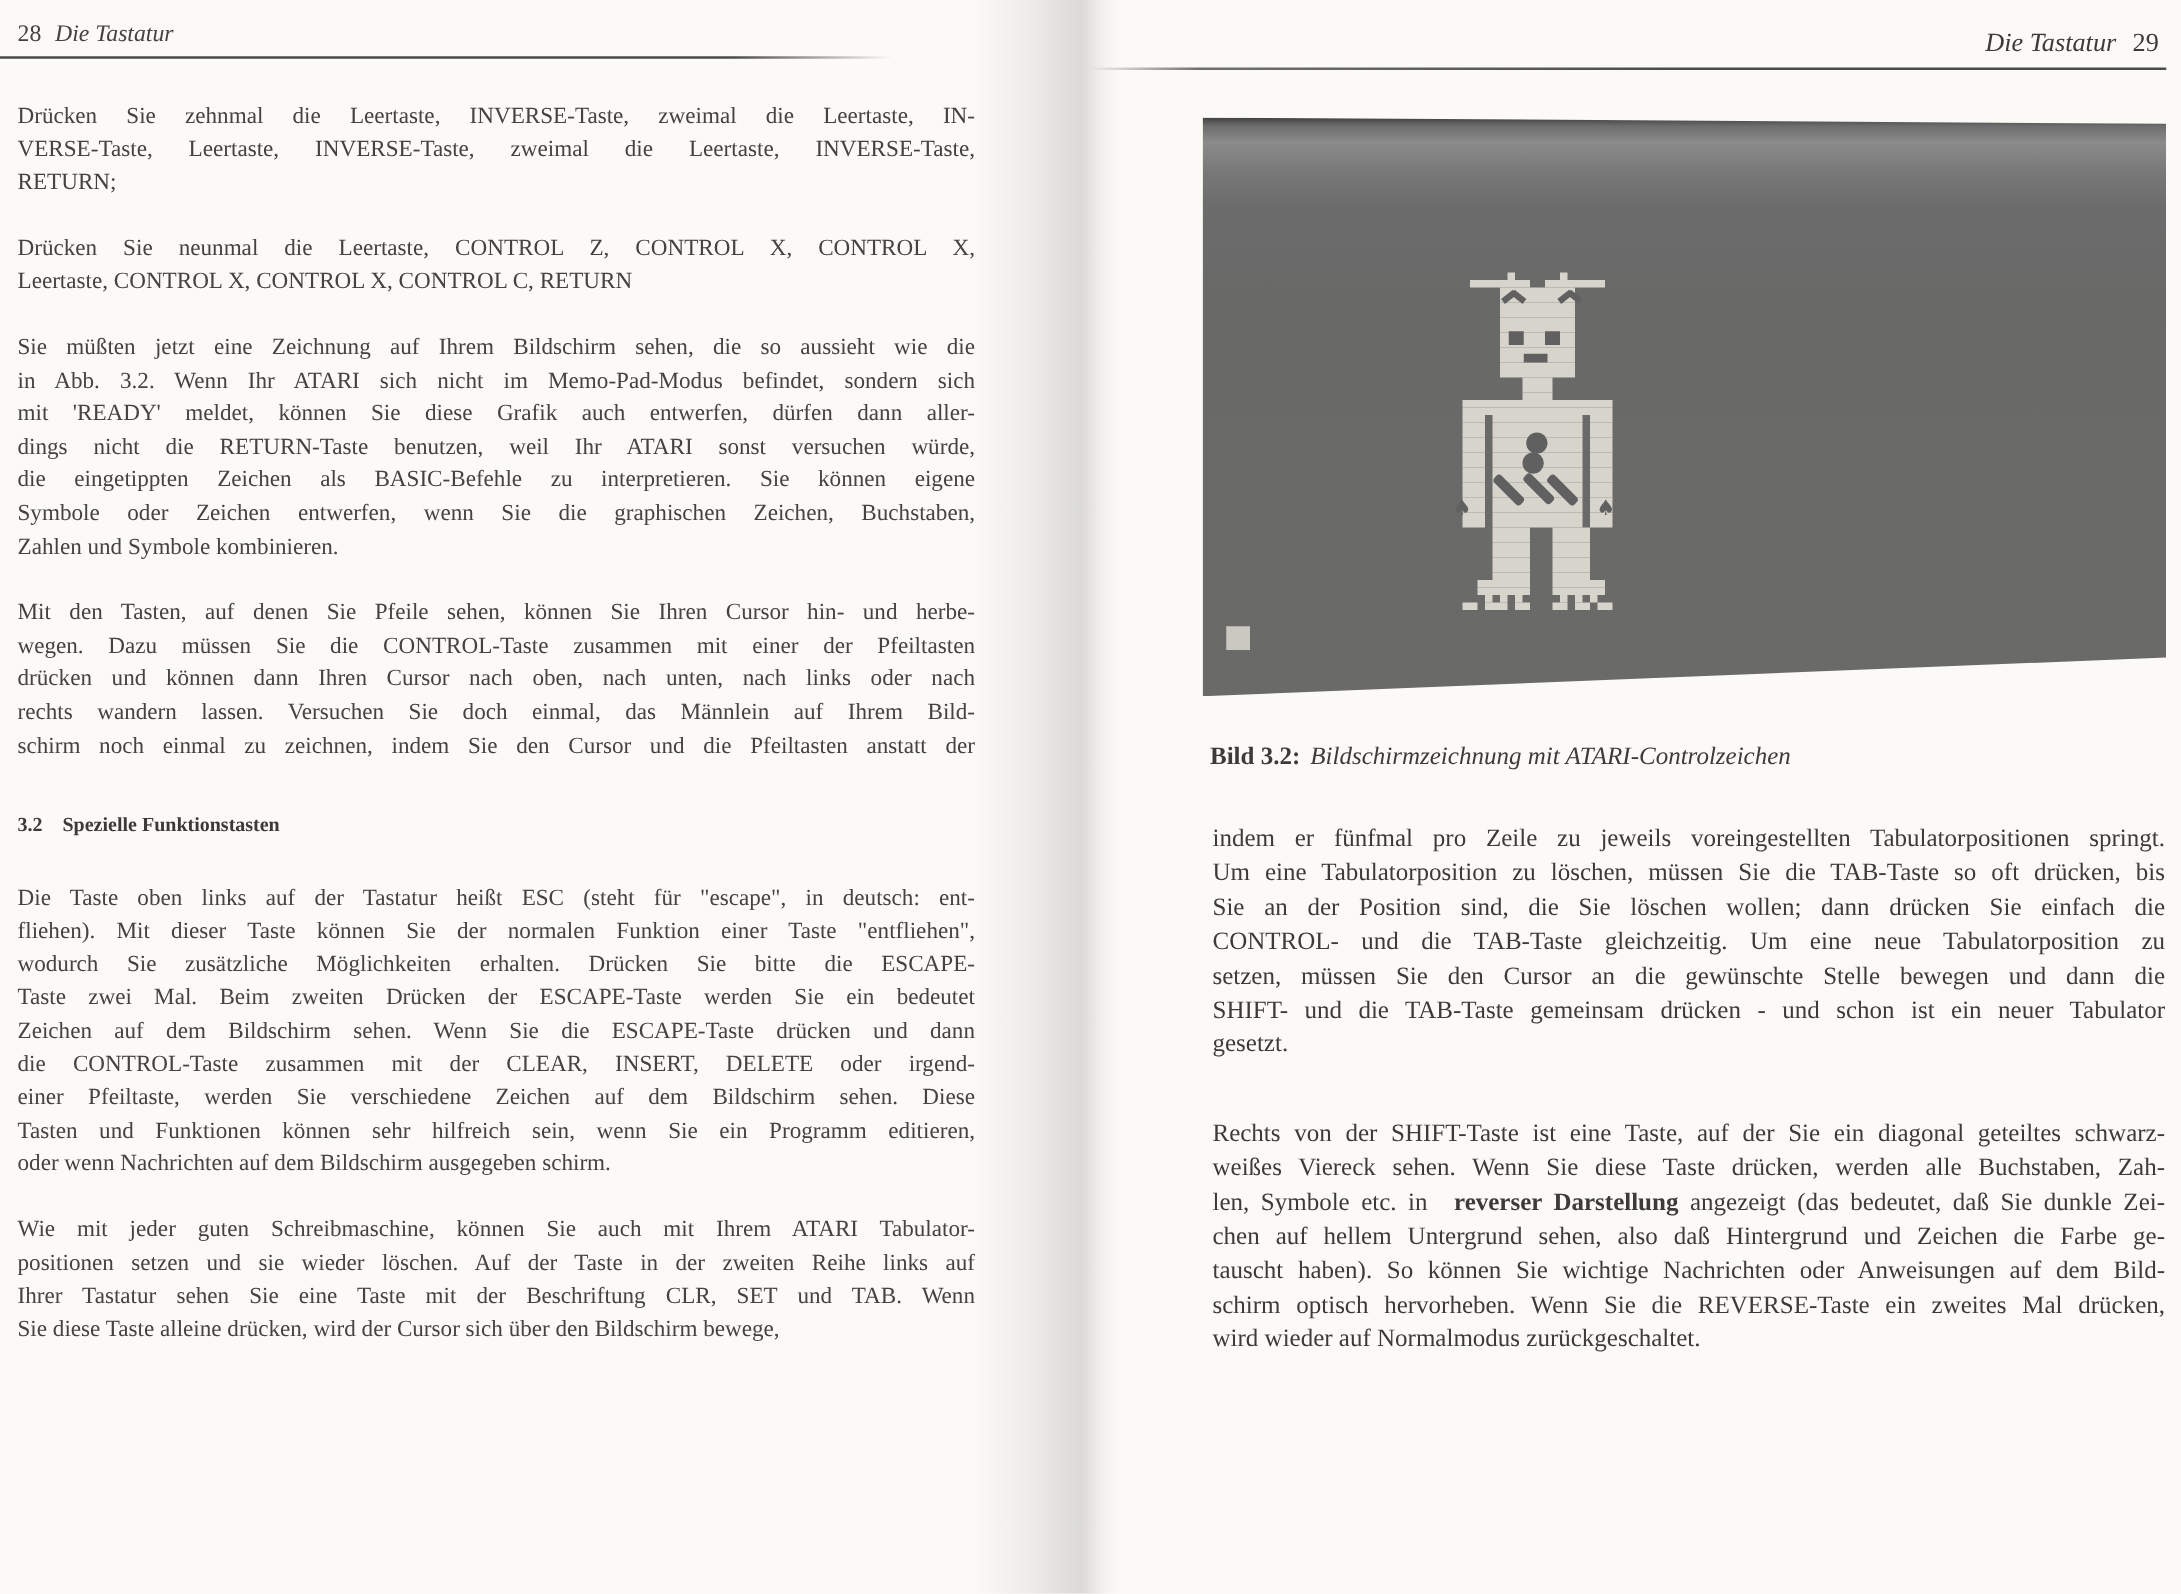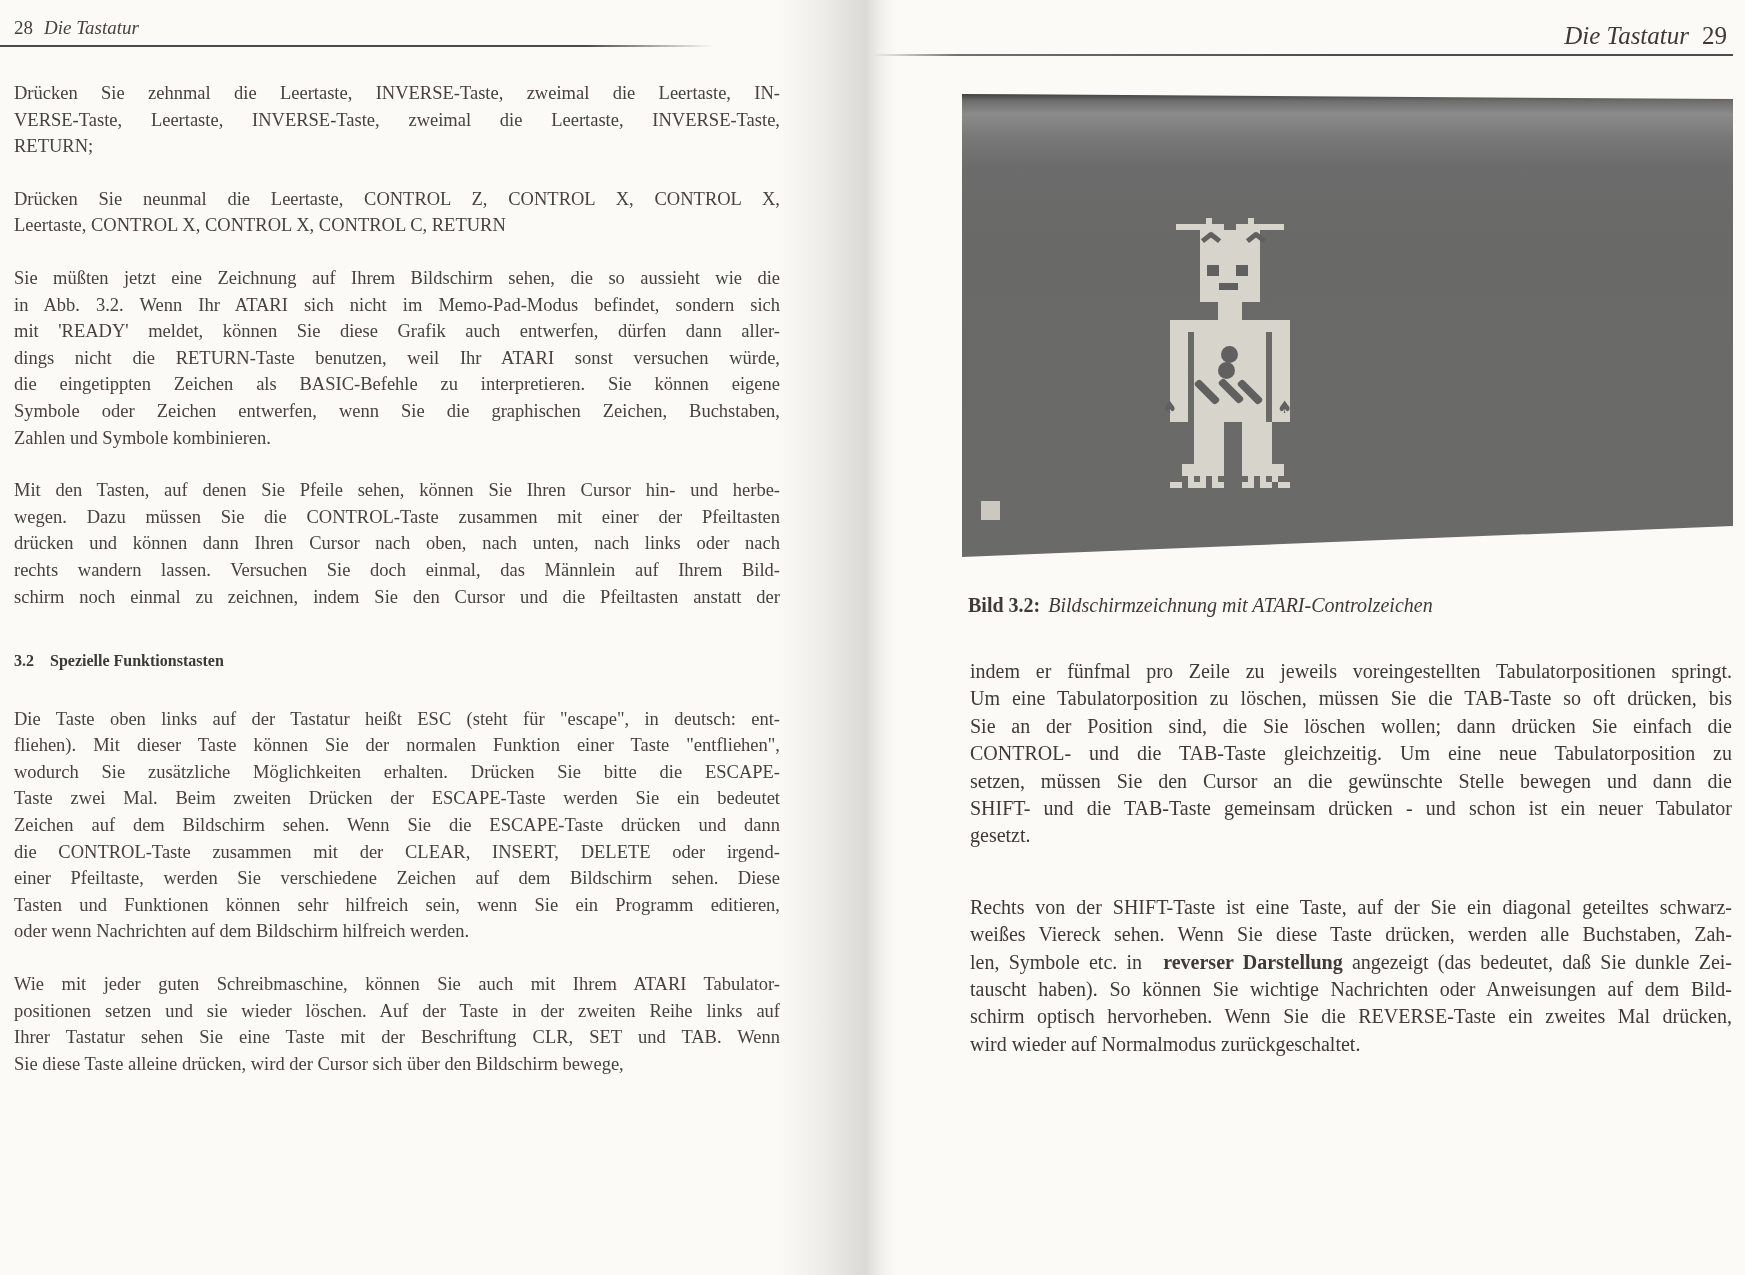--- a/index.html
+++ b/index.html
@@ -63,21 +63,21 @@
   .glyphf{position:absolute;font:17px "DejaVu Sans",sans-serif;color:var(--fc);line-height:1;}
 
   
   #figure-caption{position:absolute;left:968px;top:594px;width:720px;font-size:20px;color:#3d3a38;}
   #figure-caption .clabel{font-weight:bold;font-style:normal;margin-right:8px;}
   #figure-caption .ctext{font-style:italic;}
 
   
   #left-header{left:14px;top:17px;font-size:19px;color:#45423f;}
   #left-header .num{margin-right:11px;}
-  #right-header{top:22px;right:18px;font-size:25px;color:#3d3a38;}
+  #right-header{top:22px;right:18px;font-size:21px;color:#3d3a38;}
   #right-header .rtitle{margin-right:13px;}
 </style>
 </head>
 <body>
 
 <div class="page" id="left-page">
   <div class="runhead" id="left-header">
     <span class="num">28</span><span class="rtitle">Die Tastatur</span>
   </div>
   <div class="rule" id="left-rule"></div>
@@ -116,21 +116,21 @@
     <div>
         <div class="para">
           <div class="ln"><span>Die Taste oben links auf der Tastatur heißt ESC (steht für "escape", in deutsch: ent-</span></div>
           <div class="ln"><span>fliehen). Mit dieser Taste können Sie der normalen Funktion einer Taste "entfliehen",</span></div>
           <div class="ln"><span>wodurch Sie zusätzliche Möglichkeiten erhalten. Drücken Sie bitte die ESCAPE-</span></div>
           <div class="ln"><span>Taste zwei Mal. Beim zweiten Drücken der ESCAPE-Taste werden Sie ein bedeutet</span></div>
           <div class="ln"><span>Zeichen auf dem Bildschirm sehen. Wenn Sie die ESCAPE-Taste drücken und dann</span></div>
           <div class="ln"><span>die CONTROL-Taste zusammen mit der CLEAR, INSERT, DELETE oder irgend-</span></div>
           <div class="ln"><span>einer Pfeiltaste, werden Sie verschiedene Zeichen auf dem Bildschirm sehen. Diese</span></div>
           <div class="ln"><span>Tasten und Funktionen können sehr hilfreich sein, wenn Sie ein Programm editieren,</span></div>
-          <div class="ln last"><span>oder wenn Nachrichten auf dem Bildschirm hilfreich werden.</span></div>
+          <div class="ln last"><span>oder wenn Nachrichten auf dem Bildschirm ausgegeben schirm.</span></div>
         </div>
         <div class="para">
           <div class="ln"><span>Wie mit jeder guten Schreibmaschine, können Sie auch mit Ihrem ATARI Tabulator-</span></div>
           <div class="ln"><span>positionen setzen und sie wieder löschen. Auf der Taste in der zweiten Reihe links auf</span></div>
           <div class="ln"><span>Ihrer Tastatur sehen Sie eine Taste mit der Beschriftung CLR, SET und TAB. Wenn</span></div>
           <div class="ln last"><span>Sie diese Taste alleine drücken, wird der Cursor sich über den Bildschirm bewege,</span></div>
         </div>
       </div>
   </div>
 </div>
@@ -269,17 +269,18 @@
       <div class="ln"><span>Sie an der Position sind, die Sie löschen wollen; dann drücken Sie einfach die</span></div>
       <div class="ln"><span>CONTROL- und die TAB-Taste gleichzeitig. Um eine neue Tabulatorposition zu</span></div>
       <div class="ln"><span>setzen, müssen Sie den Cursor an die gewünschte Stelle bewegen und dann die</span></div>
       <div class="ln"><span>SHIFT- und die TAB-Taste gemeinsam drücken - und schon ist ein neuer Tabulator</span></div>
       <div class="ln last"><span>gesetzt.</span></div>
     </div>
     <div class="para">
       <div class="ln"><span>Rechts von der SHIFT-Taste ist eine Taste, auf der Sie ein diagonal geteiltes schwarz-</span></div>
       <div class="ln"><span>weißes Viereck sehen. Wenn Sie diese Taste drücken, werden alle Buchstaben, Zah-</span></div>
       <div class="ln"><span>len, Symbole etc. in </span><b>reverser Darstellung</b><span> angezeigt (das bedeutet, daß Sie dunkle Zei-</span></div>
+      <div class="ln"><span>chen auf hellem Untergrund sehen, also daß Hintergrund und Zeichen die Farbe ge-</span></div>
       <div class="ln"><span>tauscht haben). So können Sie wichtige Nachrichten oder Anweisungen auf dem Bild-</span></div>
       <div class="ln"><span>schirm optisch hervorheben. Wenn Sie die REVERSE-Taste ein zweites Mal drücken,</span></div>
       <div class="ln last"><span>wird wieder auf Normalmodus zurückgeschaltet.</span></div>
     </div>
   </div>
 
 </body></html>

